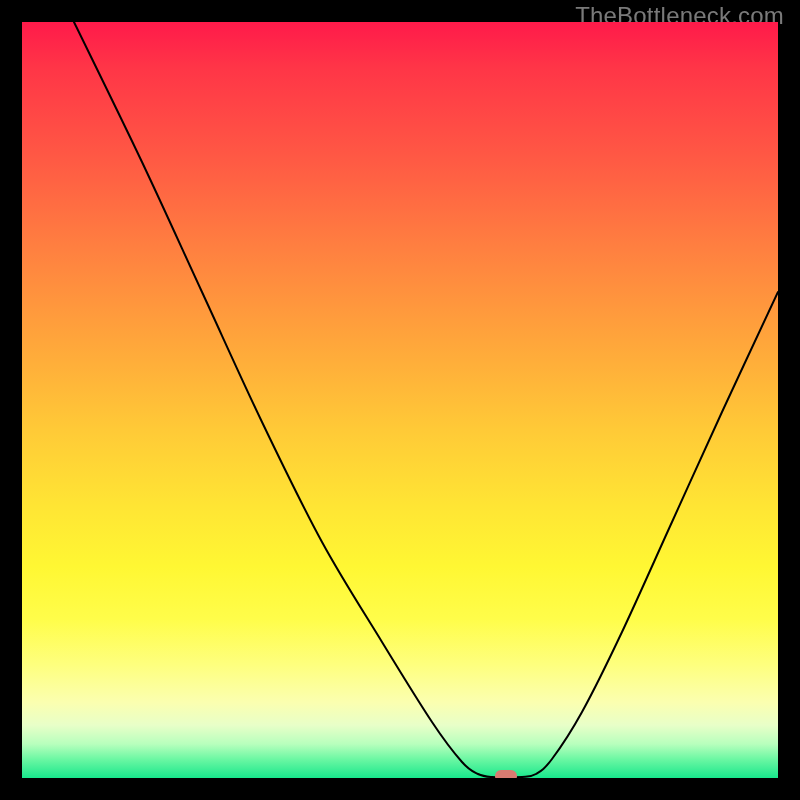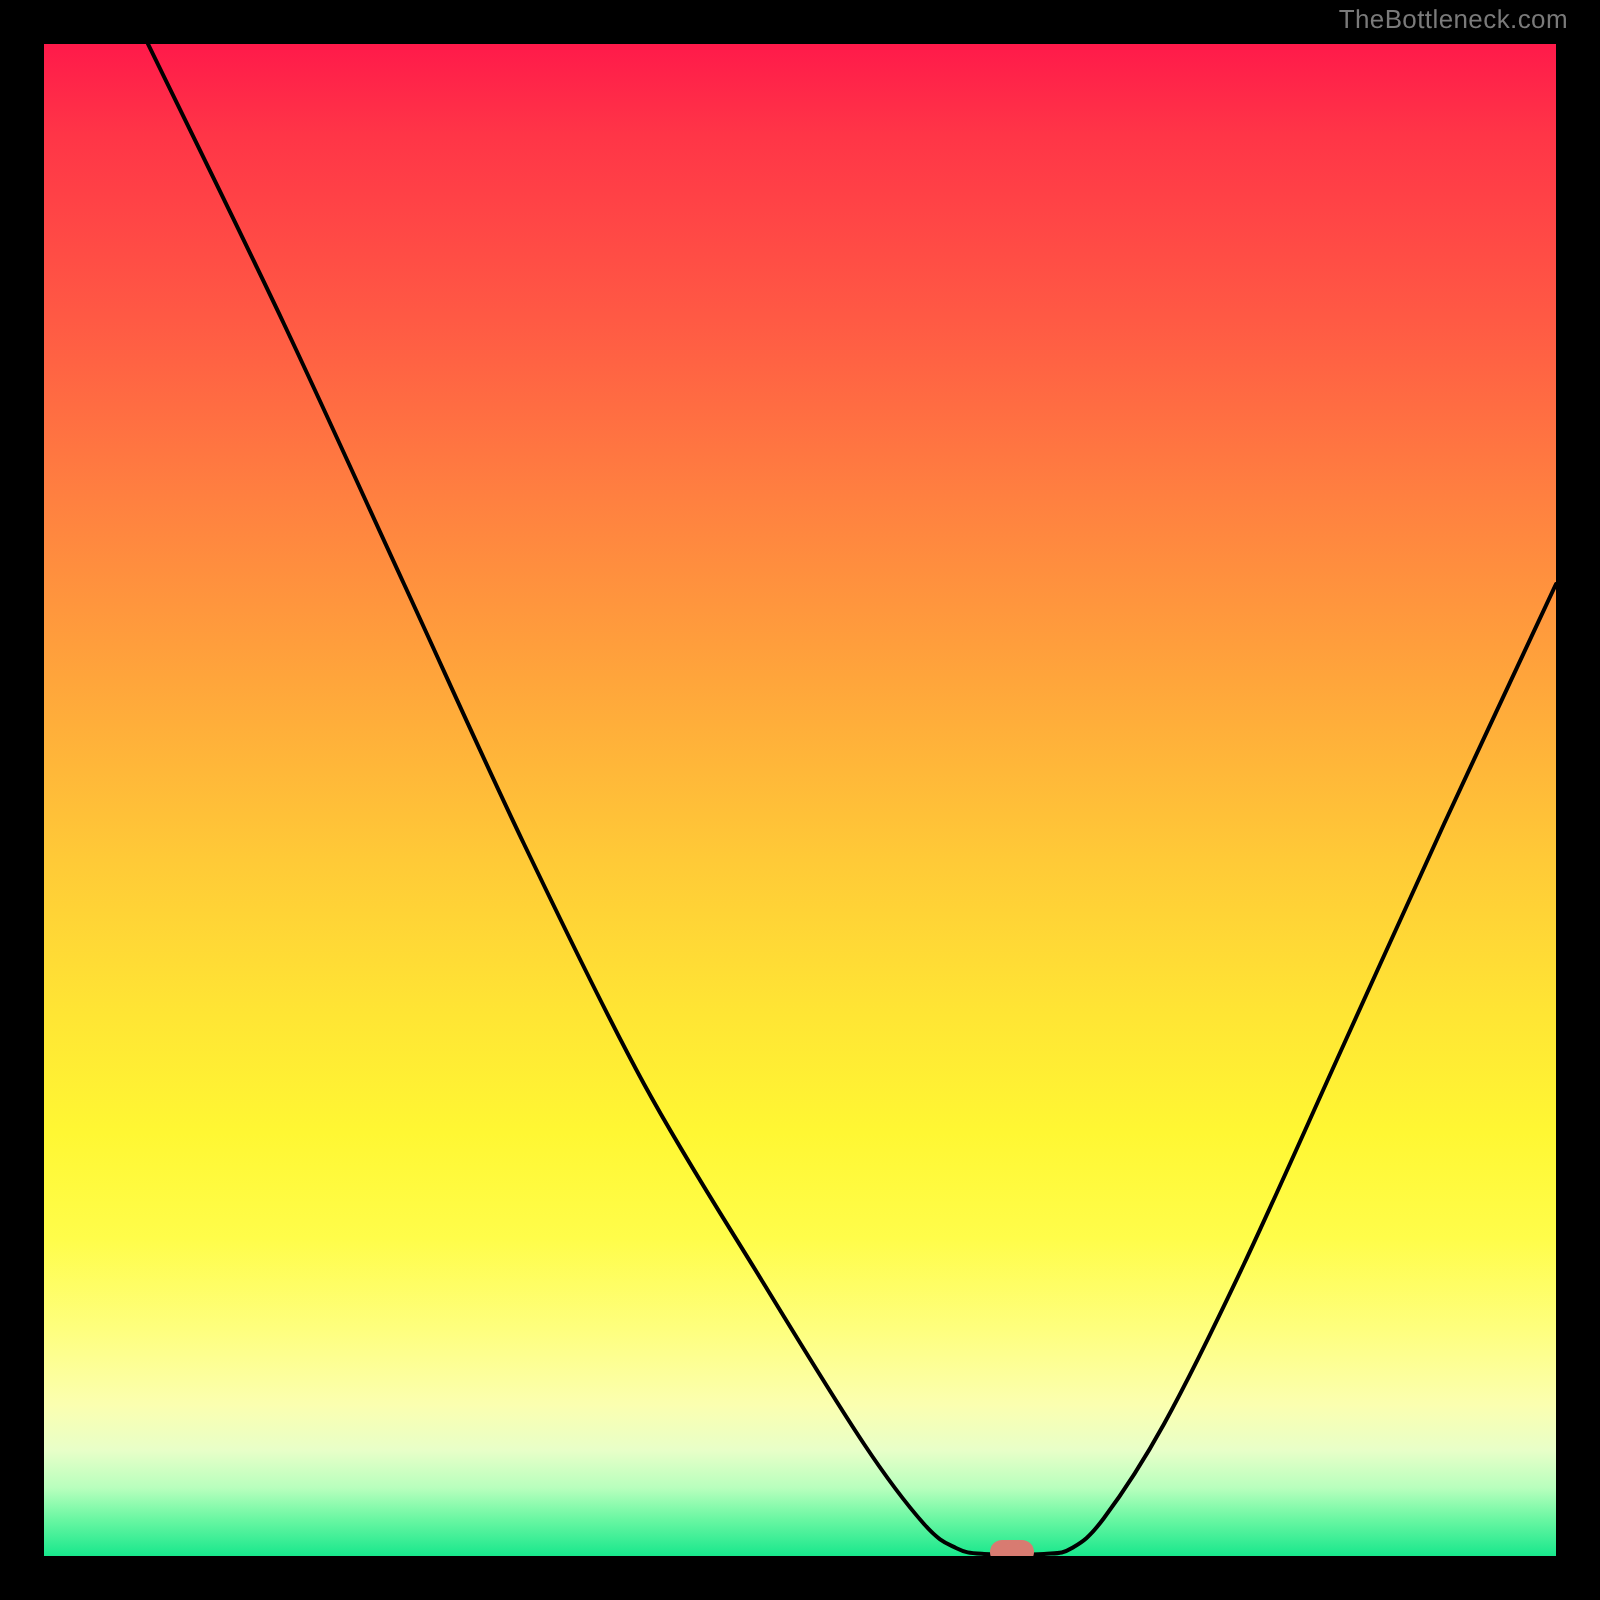--- a/index.html
+++ b/index.html
@@ -68,21 +68,21 @@
     height: 12px;
     border-radius: 6px;
     background: #d87b71;
     transform: translate(-50%, -50%);
   }
   .watermark {
     position: absolute;
     top: 2px;
     right: 16px;
     color: #7a7a7a;
-    font-size: 13px;
+    font-size: 24px;
     font-weight: 500;
     letter-spacing: 0.2px;
     user-select: none;
   }
 </style>
 </head>
 <body>
 
 <div class="frame">
 

